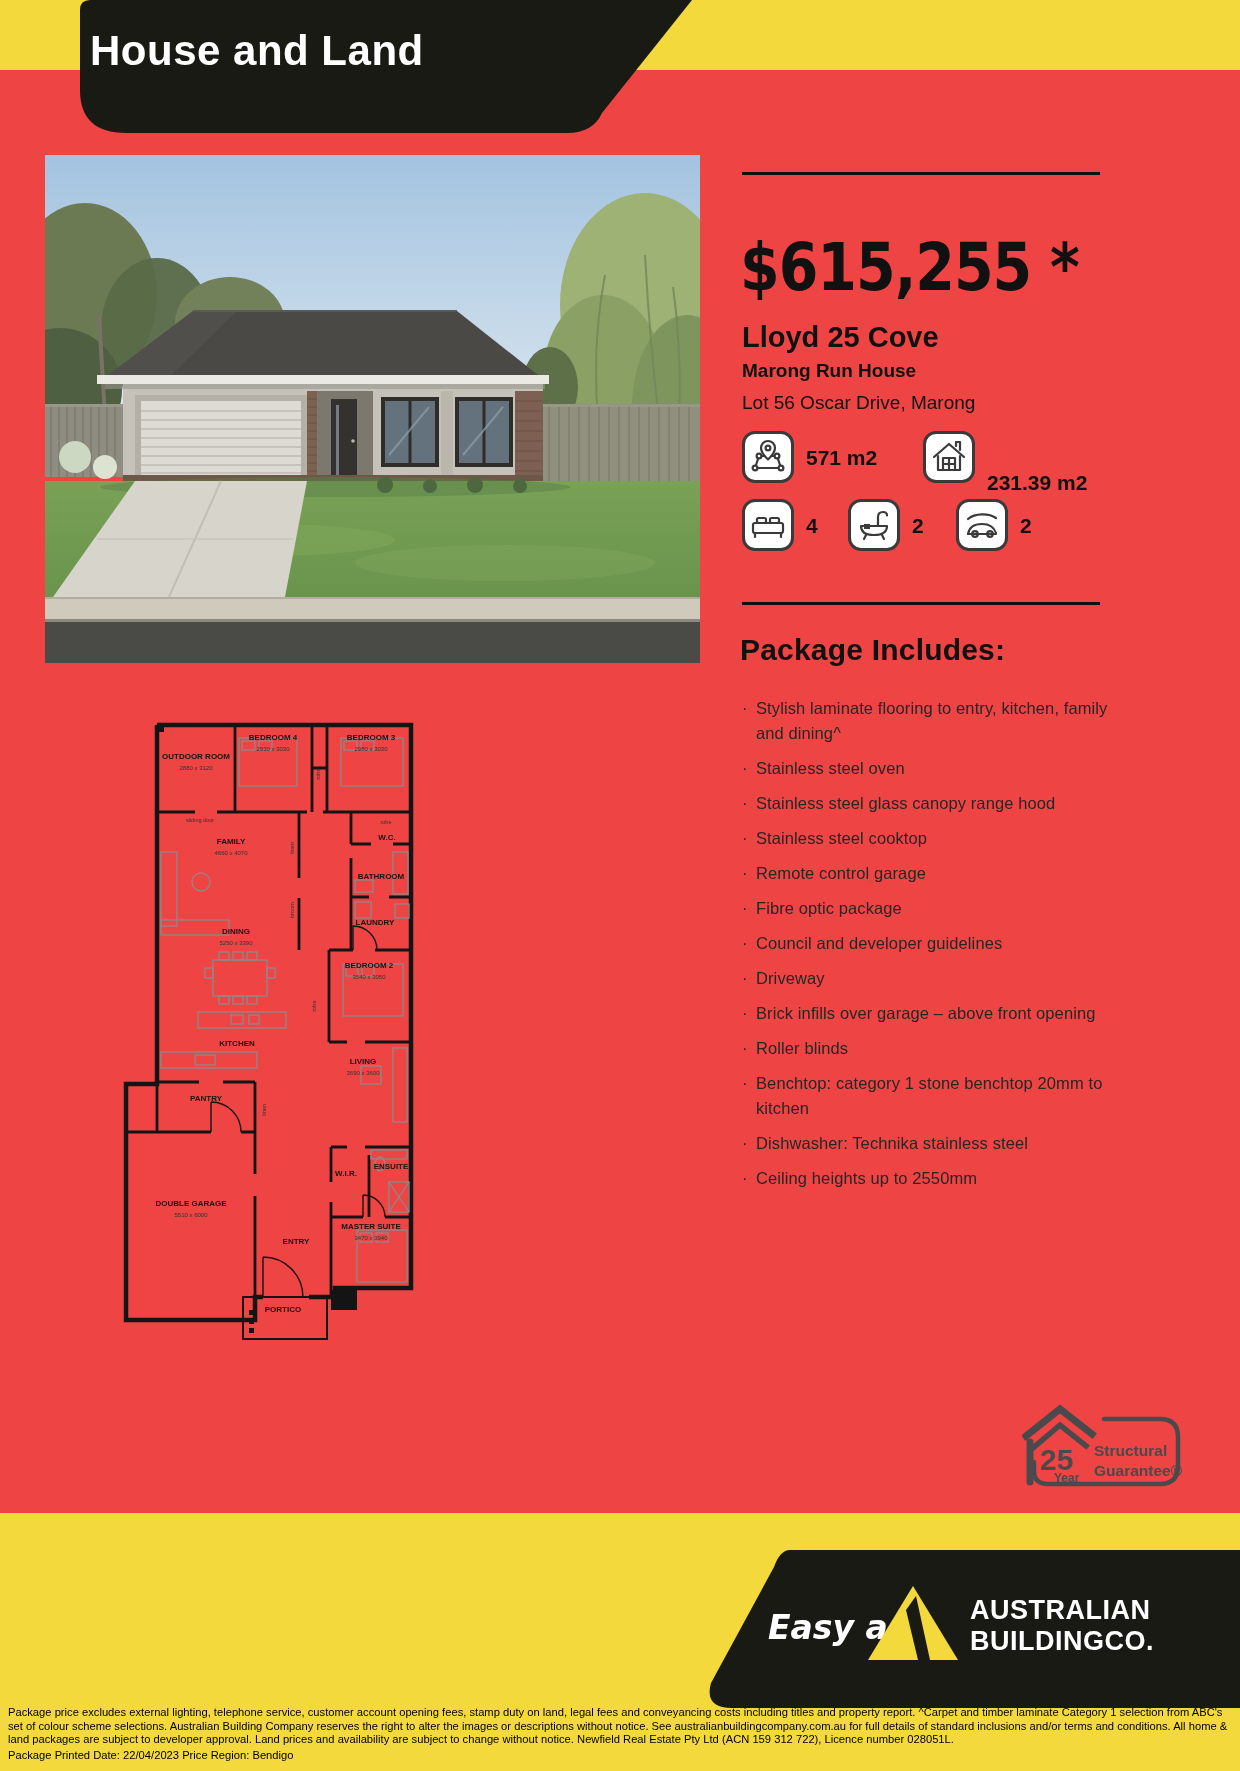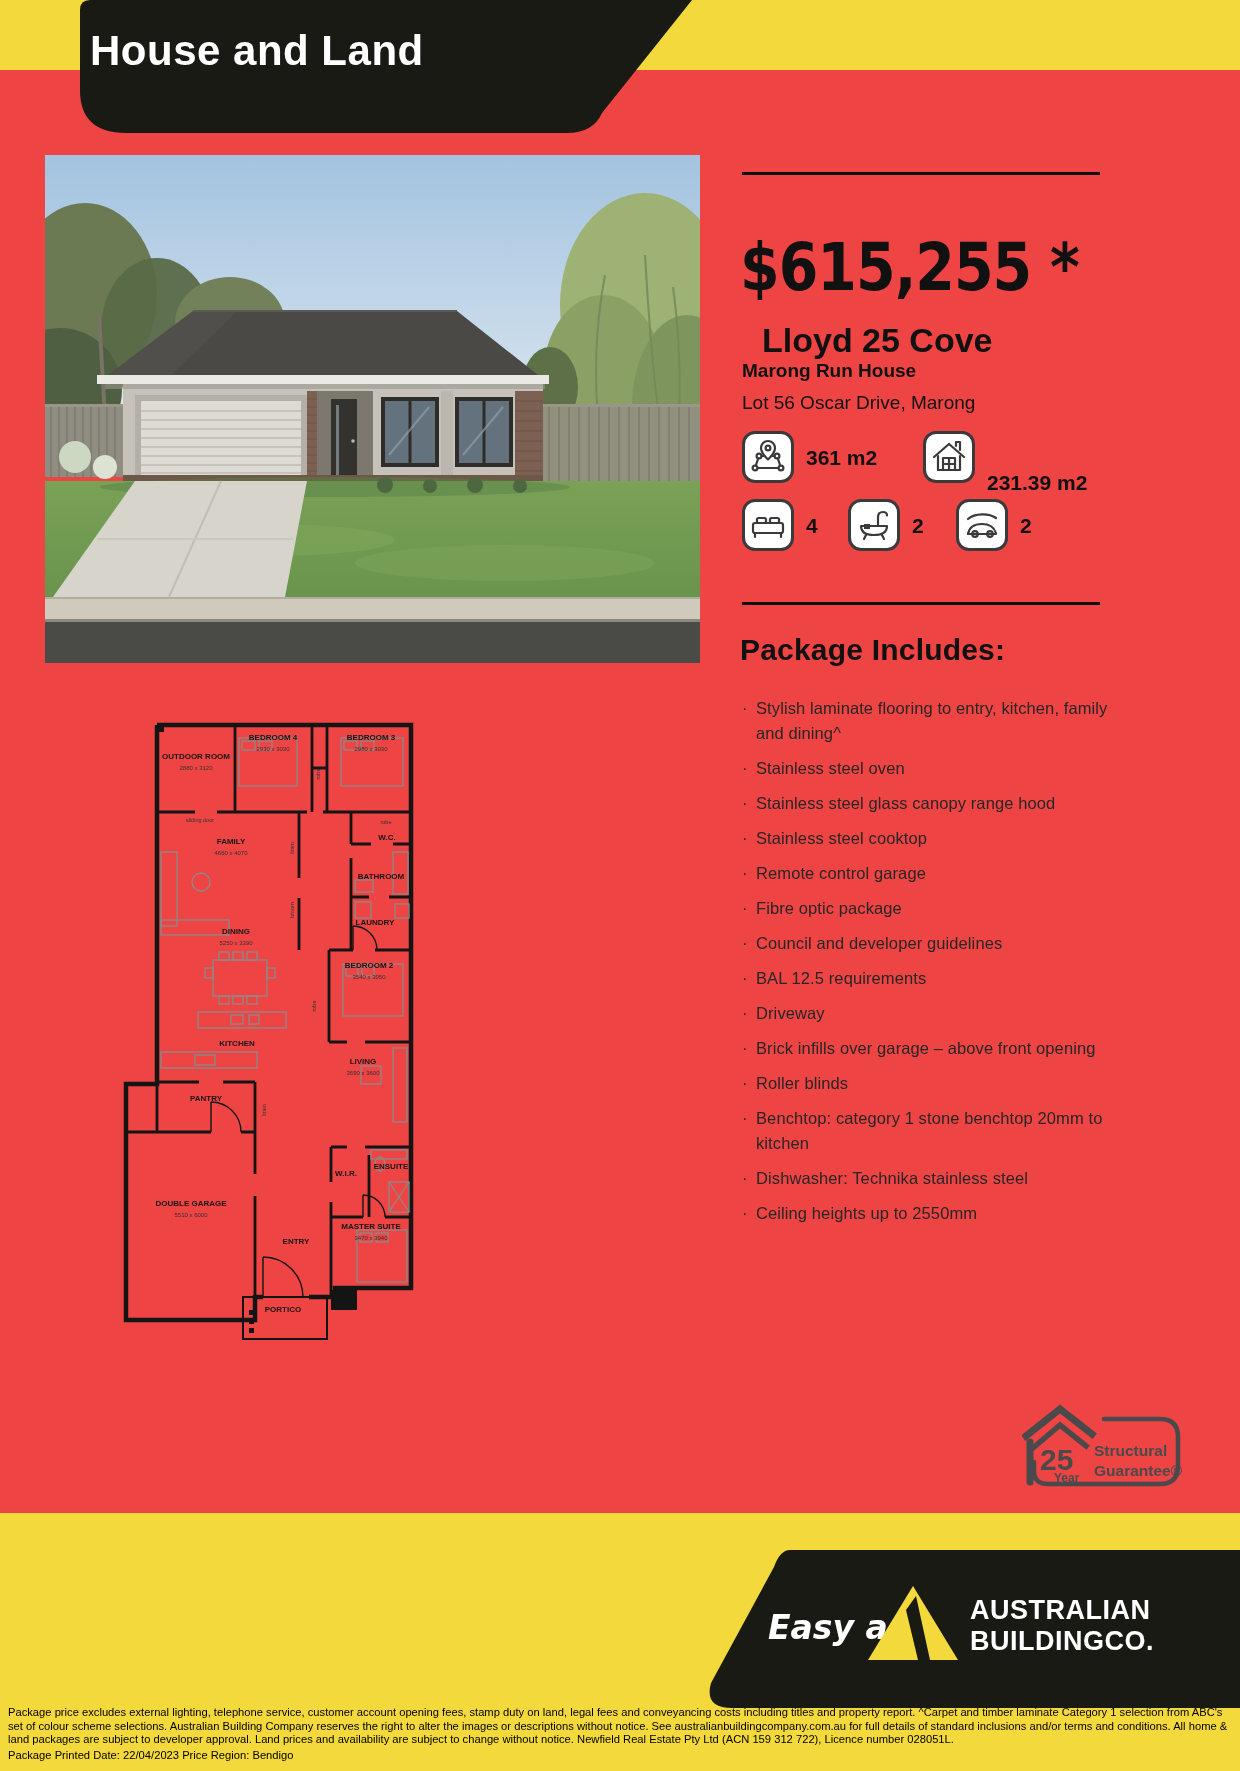--- a/index.html
+++ b/index.html
@@ -3,21 +3,21 @@
 <meta charset="utf-8">
 <style>
   html,body{margin:0;padding:0;background:#fff;}
   #page{position:relative;width:1240px;height:1771px;background:#ef4444;overflow:hidden;
         font-family:"Liberation Sans",sans-serif;color:#111;}
   .abs{position:absolute;}
   .rule{height:3px;background:#101010;}
   #banner-title{font-size:42px;font-weight:700;color:#fff;letter-spacing:.5px;}
   #price{font-size:57px;font-weight:700;font-family:"DejaVu Sans",sans-serif;
          transform:scaleY(1.14);transform-origin:left top;letter-spacing:-1px;}
-  #listing-name{font-size:34px;font-weight:700;margin-left:20px;}
+  #listing-name{font-size:29px;font-weight:700;}
   #listing-estate{font-size:19px;font-weight:700;}
   #listing-address{font-size:19px;}
   .spec-icon{width:52px;height:52px;border:3px solid #3a3a3a;border-radius:13px;
              display:flex;align-items:center;justify-content:center;background:#fff;box-sizing:border-box;}
   .spec-val{font-size:21px;font-weight:700;}
   #pkg-heading{font-size:30px;font-weight:700;letter-spacing:.2px;}
   #pkg-list{list-style:none;margin:0;padding:0;width:372px;}
   #pkg-list li{font-size:16.5px;line-height:25px;margin-bottom:10px;color:#262626;
                padding-left:14px;letter-spacing:.1px;}
   #pkg-list li::before{content:"\00B7";display:inline-block;width:14px;margin-left:-14px;color:#262626;}
@@ -139,21 +139,21 @@
     <svg width="40" height="40" viewBox="0 0 40 40" fill="none" stroke="#3a3a3a" stroke-width="2.2" stroke-linecap="round" stroke-linejoin="round">
       <polygon points="7,31 11,19 29,19 33,31"></polygon>
       <circle cx="7" cy="31" r="2.4" fill="#fff"></circle>
         <circle cx="11" cy="19" r="2.4" fill="#fff"></circle>
       <circle cx="29" cy="19" r="2.4" fill="#fff"></circle>
         <circle cx="33" cy="31" r="2.4" fill="#fff"></circle>
       <path d="M20,4 c-3.9,0 -7,3.1 -7,7 0,4.8 7,11.5 7,11.5 s7,-6.7 7,-11.5 c0,-3.9 -3.1,-7 -7,-7 Z" fill="#fff"></path>
       <circle cx="20" cy="11" r="2.4"></circle>
     </svg>
   </div>
-  <div class="abs spec-val" style="left:806px;top:446px;">361 m2</div>
+  <div class="abs spec-val" style="left:806px;top:446px;">571 m2</div>
 
   <div class="abs spec-icon" style="left:923px;top:431px;">
     <svg width="40" height="40" viewBox="0 0 40 40" fill="none" stroke="#3a3a3a" stroke-width="2.2" stroke-linecap="round" stroke-linejoin="round">
       <polyline points="5,20 20,7 35,20"></polyline>
       <polyline points="27,9 27,5 31,5 31,13"></polyline>
       <polyline points="9,19 9,33 31,33 31,19"></polyline>
       <rect x="14" y="21" width="12" height="12"></rect>
       <line x1="20" y1="21" x2="20" y2="33"></line>
         <line x1="14" y1="27" x2="26" y2="27"></line>
     </svg>
@@ -197,21 +197,20 @@
   <div id="pkg-heading" class="abs" style="left:740px;top:633px;">Package Includes:</div>
 
   <ul id="pkg-list" class="abs" style="left:742px;top:696px;">
     <li>Stylish laminate flooring to entry, kitchen, family and dining^</li>
     <li>Stainless steel oven</li>
     <li>Stainless steel glass canopy range hood</li>
     <li>Stainless steel cooktop</li>
     <li>Remote control garage</li>
     <li>Fibre optic package</li>
     <li>Council and developer guidelines</li>
-    <li>BAL 12.5 requirements</li>
     <li>Driveway</li>
     <li>Brick infills over garage – above front opening</li>
     <li>Roller blinds</li>
     <li>Benchtop: category 1 stone benchtop 20mm to kitchen</li>
     <li>Dishwasher: Technika stainless steel</li>
     <li>Ceiling heights up to 2550mm</li>
   </ul>
 
   <svg class="abs" style="left:103px;top:712px;" width="320" height="640" viewBox="0 0 320 640">
     <g stroke="#141414" fill="none">

